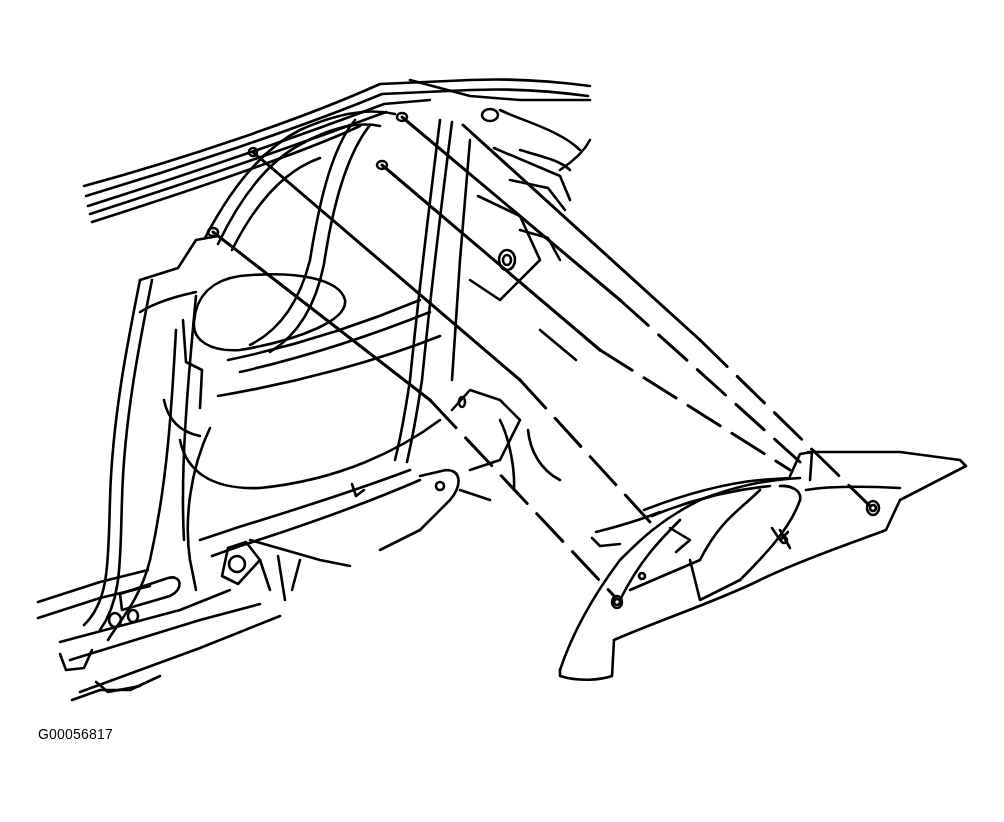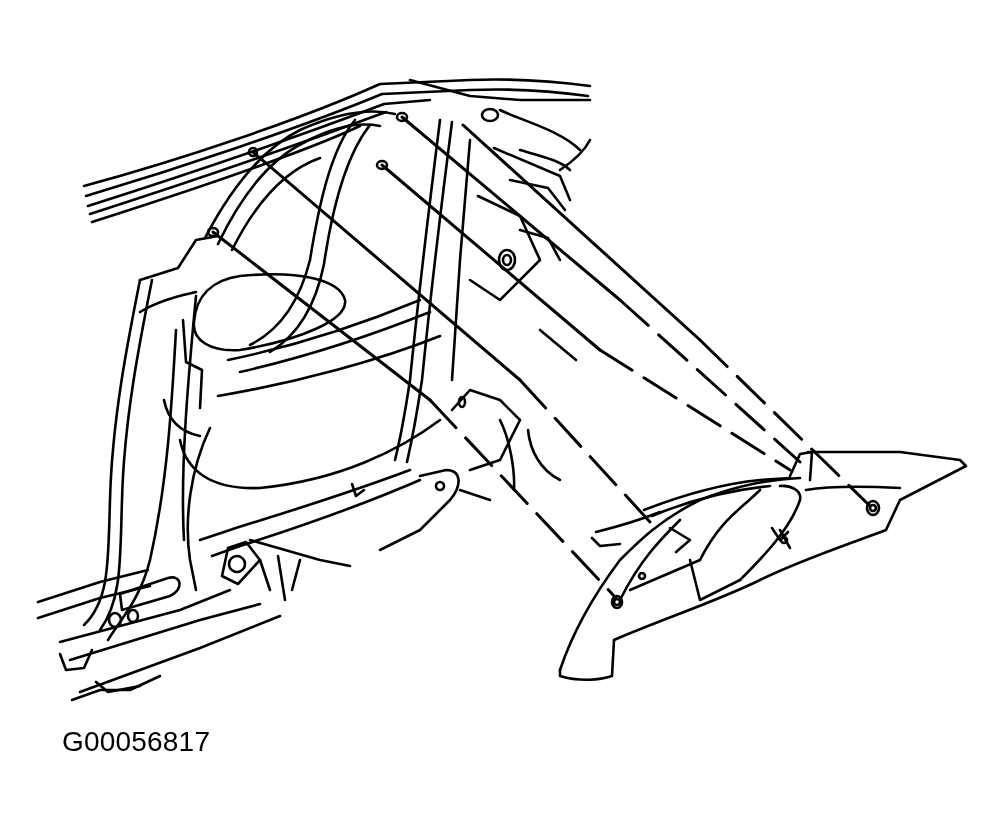--- a/index.html
+++ b/index.html
@@ -4,21 +4,21 @@
   <style>
     html, body { margin: 0; padding: 0; background: #ffffff; }
     body { width: 1004px; height: 822px; position: relative; overflow: hidden; font-family: "Liberation Sans", sans-serif; }
     #diagram { position: absolute; left: 0; top: 0; width: 1004px; height: 822px; }
     #diagram path, #diagram line, #diagram ellipse, #diagram circle, #diagram polyline, #diagram polygon {
       fill: none; stroke: #000; stroke-width: 2.6; stroke-linecap: round; stroke-linejoin: round;
     }
     #diagram .thin { stroke-width: 2; }
     #diagram .leader { stroke-width: 3; }
     #diagram .dash { stroke-dasharray: 38 14; }
-    #figure-id { position: absolute; left: 38px; top: 726px; font-size: 28px; color: #000; letter-spacing: 0.2px; margin-left: 24px; }
+    #figure-id { position: absolute; left: 38px; top: 726px; font-size: 14px; color: #000; letter-spacing: 0.2px; }
   </style>
 </head>
 <body>
 
 <svg id="diagram" viewBox="0 0 1004 822" xmlns="http://www.w3.org/2000/svg">
 
   <g>
     <path d="M84 186 C 180 160, 300 120, 380 84 L 470 80 C 520 78, 560 82, 590 86"></path>
     <path d="M86 196 C 180 168, 300 128, 382 94 L 470 90 C 520 88, 560 92, 588 96"></path>
     <path d="M88 206 C 182 176, 300 136, 384 104 L 430 100"></path>

